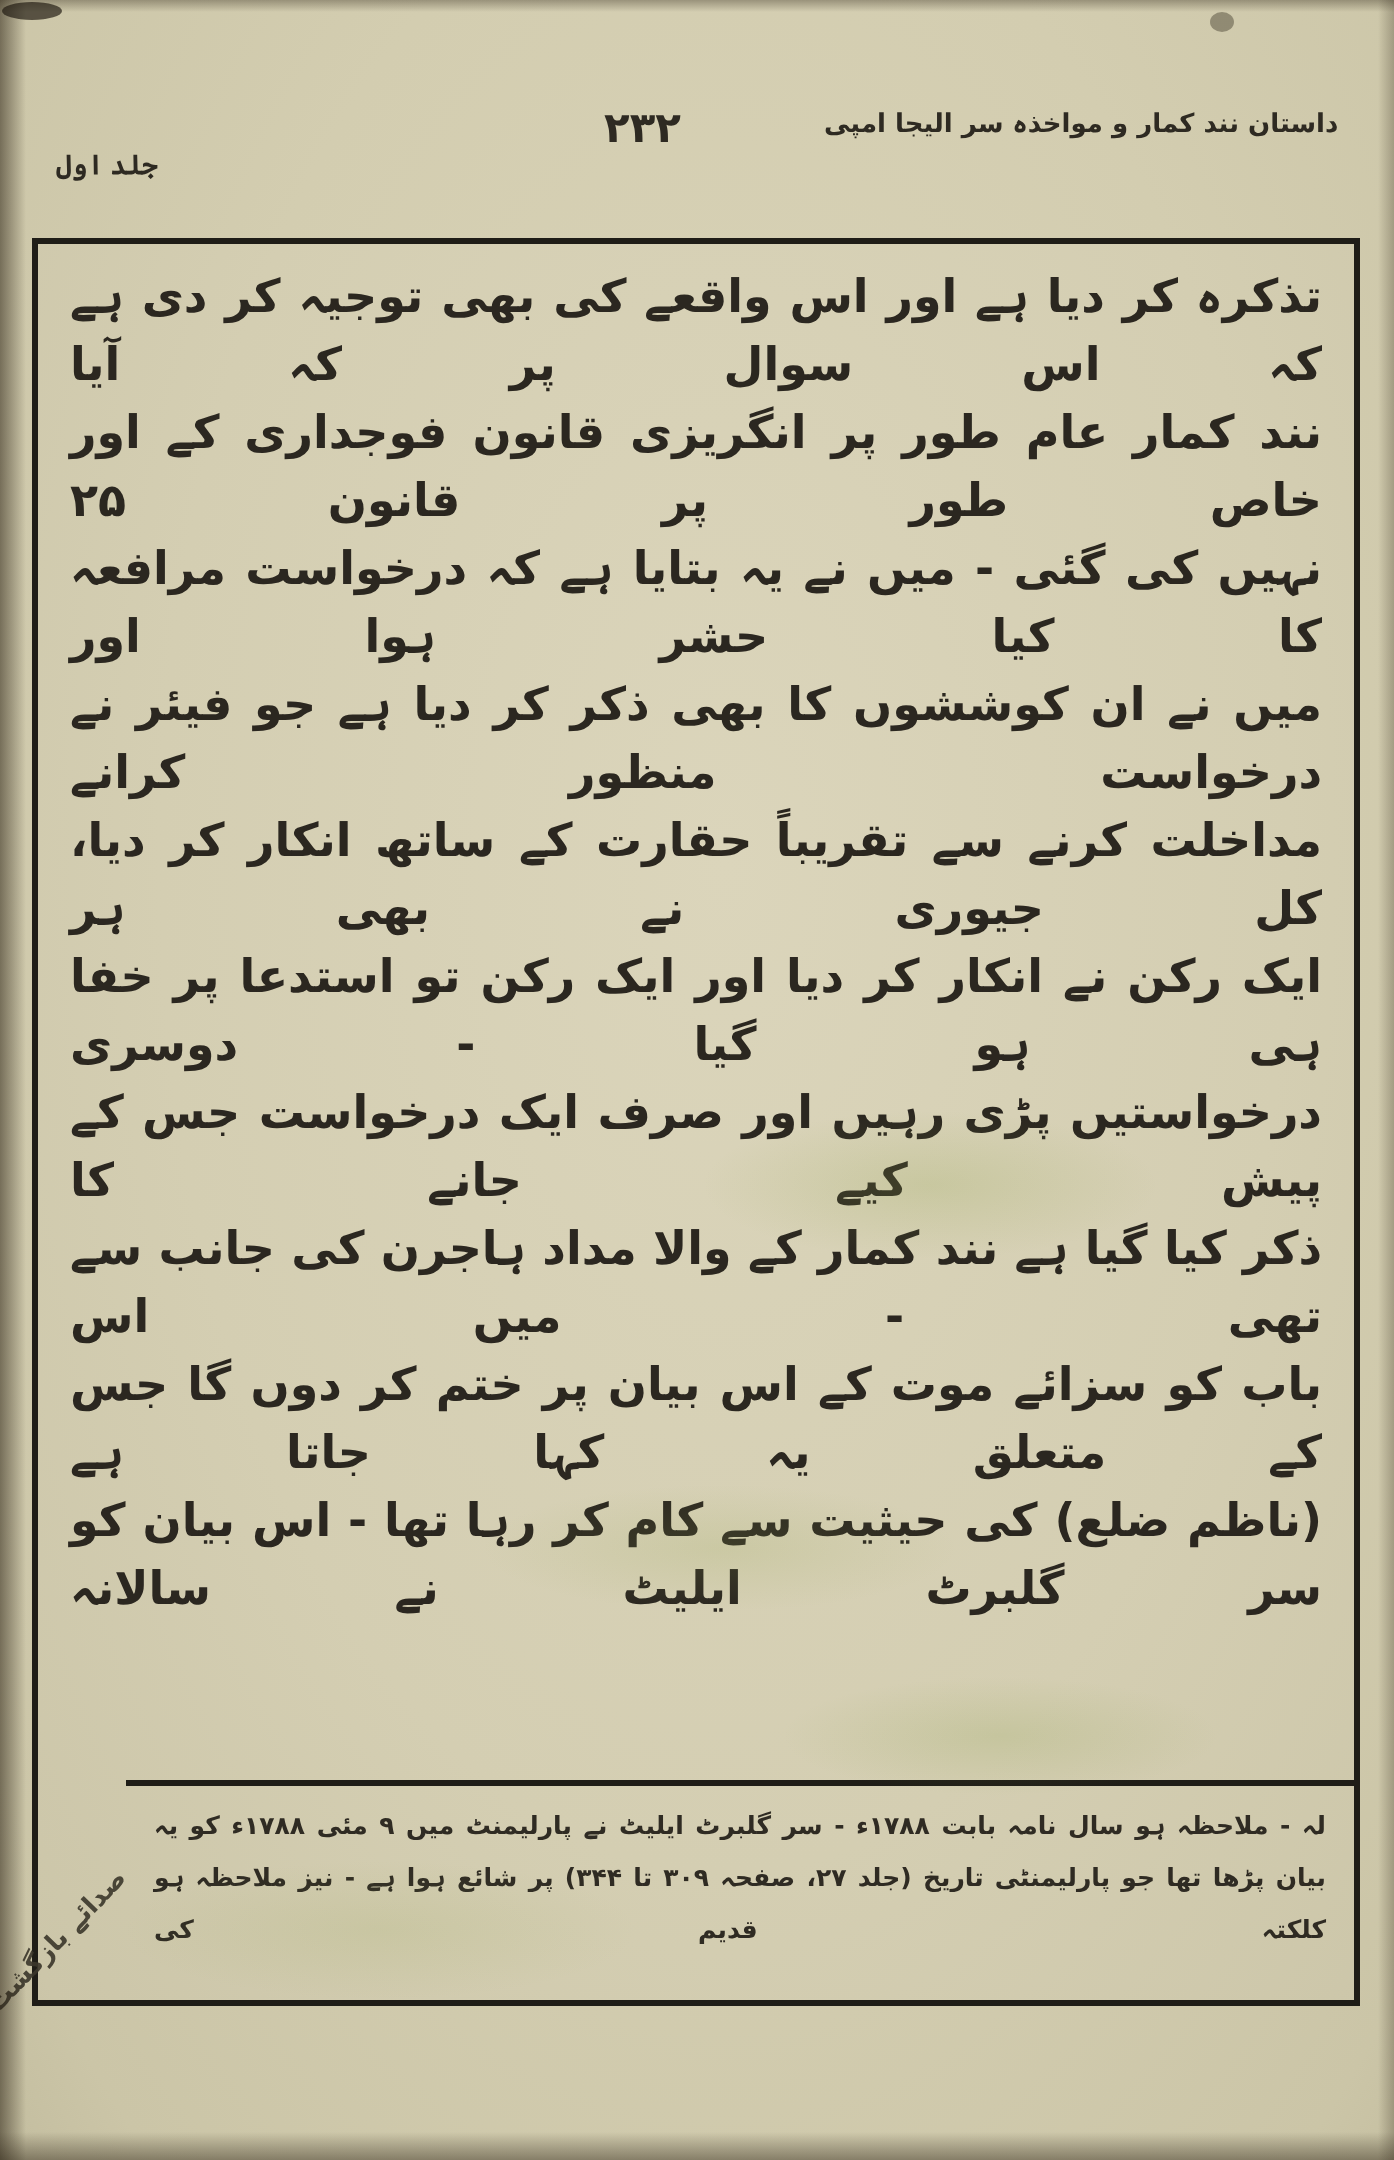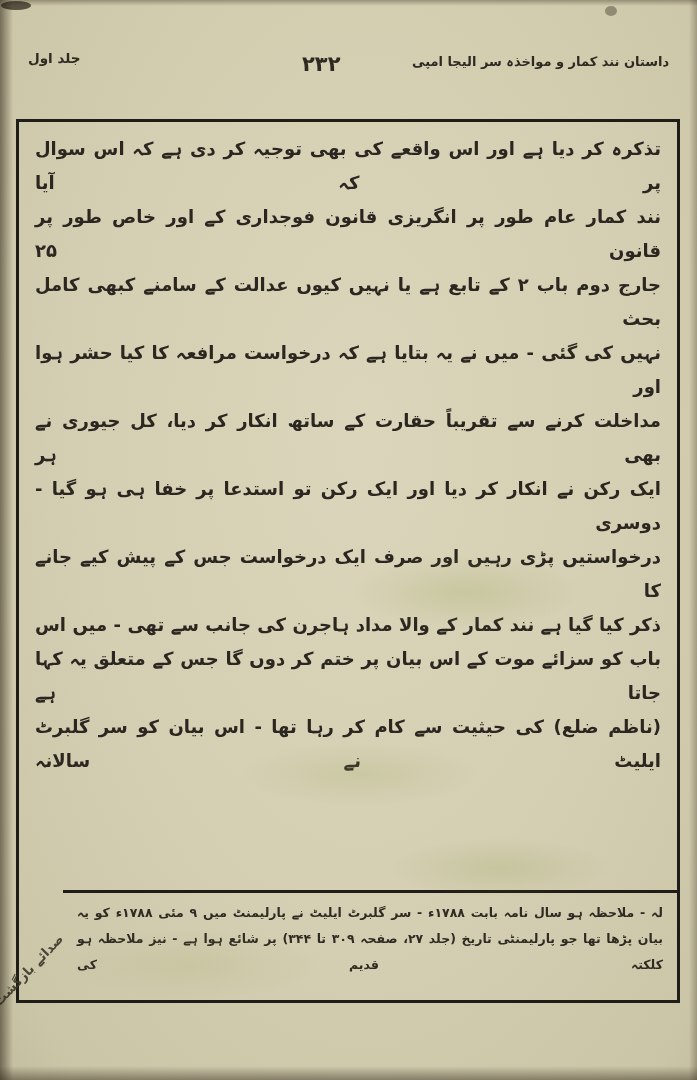--- a/index.html
+++ b/index.html
@@ -38,35 +38,35 @@
             background: radial-gradient(ellipse at center, rgba(140,160,78,.20), rgba(140,160,78,0) 70%); }
   .stain4 { left: 60px;  top: 930px; width: 260px; height: 70px;
             background: radial-gradient(ellipse at center, rgba(150,165,85,.14), rgba(150,165,85,0) 70%); }
 
   .header { position: absolute; left: 0; top: 50px; width: 100%; height: 44px;
             color: #2e2a22; direction: rtl; }
   .header .title { position: absolute; right: 10px; top: 4px; width: 275px;
                    font-size: 13px; font-weight: bold; text-align: left; }
   .header .pnum  { position: absolute; left: 286px; top: 2px;
                    font-size: 21px; font-weight: bold; letter-spacing: 2px; margin-left: 16px; }
-  .header .vol   { position: absolute; left: 28px; top: 0;
-                   font-size: 13.5px; font-weight: bold; }
+  .header .vol   { position: absolute; left: 28px; top: 24px;
+                   font-size: 13.5px; font-weight: bold; font-family: Liberation Serif, serif; }
 
   .textbox {
     position: absolute; left: 16px; top: 119px; width: 664px; height: 884px;
     border: 3px solid #1f1d17;
     display: flex; flex-direction: column;
     background: rgba(255,255,255,0.03);
   }
   .main {
     flex: 0 0 768px;
     padding: 10px 16px 0 16px;
     direction: rtl;
     color: #2b2720;
-    font-size: 18px;
+    font-size: 23px;
     font-weight: bold;
     line-height: 34px;
     overflow: hidden;
   }
   .line { text-align: justify; text-align-last: justify; white-space: normal; }
 
   .footnote {
     flex: 1;
     border-top: 3px solid #1f1d17;
     padding: 7px 14px 0 14px;
@@ -96,22 +96,22 @@
   <div class="header">
     <div class="title">داستان نند کمار و مواخذہ سر الیجا امپی</div>
     <div class="pnum">۲۳۲</div>
     <div class="vol">جلد اول</div>
   </div>
 
   <div class="textbox">
     <div class="main">
       <div class="line">تذکرہ کر دیا ہے اور اس واقعے کی بھی توجیہ کر دی ہے کہ اس سوال پر کہ آیا</div>
       <div class="line">نند کمار عام طور پر انگریزی قانون فوجداری کے اور خاص طور پر قانون ۲۵</div>
-      <div class="line">جارج دوم باب ۲ کے تابع ہے یا نہیں کیوں عدالت کے سامنے کبھی کامل بحث</div>
       <div class="line">نہیں کی گئی - میں نے یہ بتایا ہے کہ درخواست مرافعہ کا کیا حشر ہوا اور</div>
+      <div class="line">میں نے ان کوششوں کا بھی ذکر کر دیا ہے جو فیئر نے درخواست منظور کرانے</div>
       <div class="line">مداخلت کرنے سے تقریباً حقارت کے ساتھ انکار کر دیا، کل جیوری نے بھی ہر</div>
       <div class="line">ایک رکن نے انکار کر دیا اور ایک رکن تو استدعا پر خفا ہی ہو گیا - دوسری</div>
       <div class="line">درخواستیں پڑی رہیں اور صرف ایک درخواست جس کے پیش کیے جانے کا</div>
       <div class="line">ذکر کیا گیا ہے نند کمار کے والا مداد ہاجرن کی جانب سے تھی - میں اس</div>
       <div class="line">باب کو سزائے موت کے اس بیان پر ختم کر دوں گا جس کے متعلق یہ کہا جاتا ہے</div>
       <div class="line">(ناظم ضلع) کی حیثیت سے کام کر رہا تھا - اس بیان کو سر گلبرٹ ایلیٹ نے سالانہ</div>
 
     </div>
 
     <div class="footnote">

